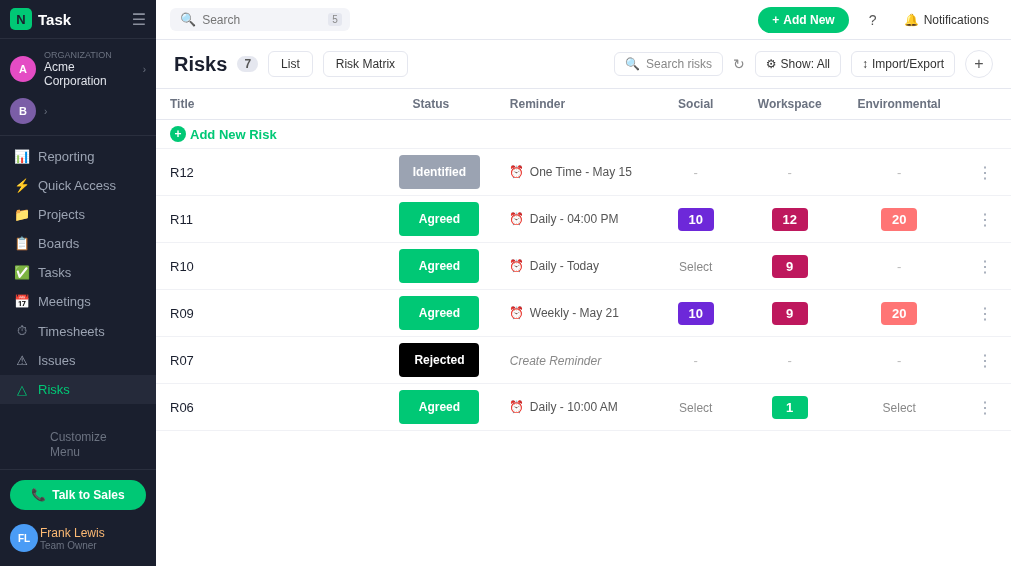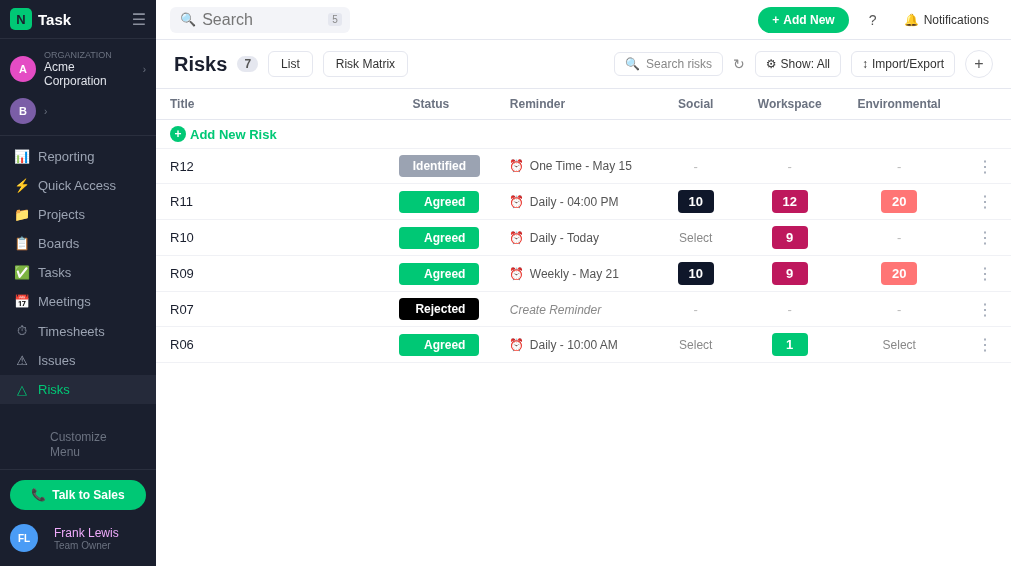--- a/index.html
+++ b/index.html
@@ -99,25 +99,25 @@
       cursor: pointer;
       display: flex;
       align-items: center;
       justify-content: center;
       gap: 6px;
       margin-bottom: 10px;
     }
     .user-profile {
       display: flex;
       align-items: center;
-      gap: 16px;
+      gap: 2px;
       padding: 4px 0;
     }
     .avatar-fl { background: #4a9cf6; width: 28px; height: 28px; font-size: 10px; }
-    .user-info .user-name { font-size: 12px; color: #f0abfc; }
+    .user-info .user-name { font-size: 12px; color: #fdba74; }
     .user-info .user-role { font-size: 10px; color: #6b7280; }
 
     
     .main { flex: 1; display: flex; flex-direction: column; overflow: hidden; }
 
     
     .topbar {
       display: flex;
       align-items: center;
       background: #fff;
@@ -129,21 +129,21 @@
     .search-box {
       display: flex;
       align-items: center;
       background: #f3f4f8;
       border-radius: 6px;
       padding: 4px 10px;
       gap: 6px;
       width: 180px;
     }
     .search-box input {
-      border: none; background: transparent; font-size: 16px; color: #555; outline: none; width: 120px;
+      border: none; background: transparent; font-size: 12px; color: #555; outline: none; width: 120px;
     }
     .search-shortcut {
       font-size: 10px;
       background: #e5e7ef;
       border-radius: 3px;
       padding: 1px 4px;
       color: #888;
     }
     .topbar-spacer { flex: 1; }
     .add-new-btn {
@@ -261,44 +261,44 @@
     }
     .col-title { width: 220px; }
     .col-status { width: 130px; text-align: center; }
     .col-reminder { width: 160px; }
     .col-social { width: 90px; text-align: center; }
     .col-compliance { width: 100px; text-align: center; }
     .col-environmental { width: 120px; text-align: center; }
     .col-actions { width: 30px; }
 
     .status-badge {
-      padding: 4px 14px;
+      padding: 10px 14px;
       border-radius: 4px;
       font-size: 12px;
       font-weight: 600;
       display: inline-block;
       min-width: 80px;
-      text-align: right;
+      text-align: center;
       margin-left: 17px;
     }
     .status-identified { background: #9ba3b2; color: #fff; }
     .status-agreed { background: #00c875; color: #fff; }
     .status-rejected { background: #000000; color: #fff; }
 
     .score-cell {
       border-radius: 4px;
       padding: 4px 8px;
       font-size: 13px;
       font-weight: 700;
       color: #fff;
       display: inline-block;
       min-width: 36px;
       text-align: center;
     }
-    .score-yellow { background: #0f172a; }
+    .score-yellow { background: #6d28d9; }
     .score-orange { background: #be185d; }
     .score-red { background: #ff7575; }
     .score-green { background: #00c875; }
 
     .select-cell {
       color: #888;
       font-size: 12px;
     }
 
     .reminder-cell {

